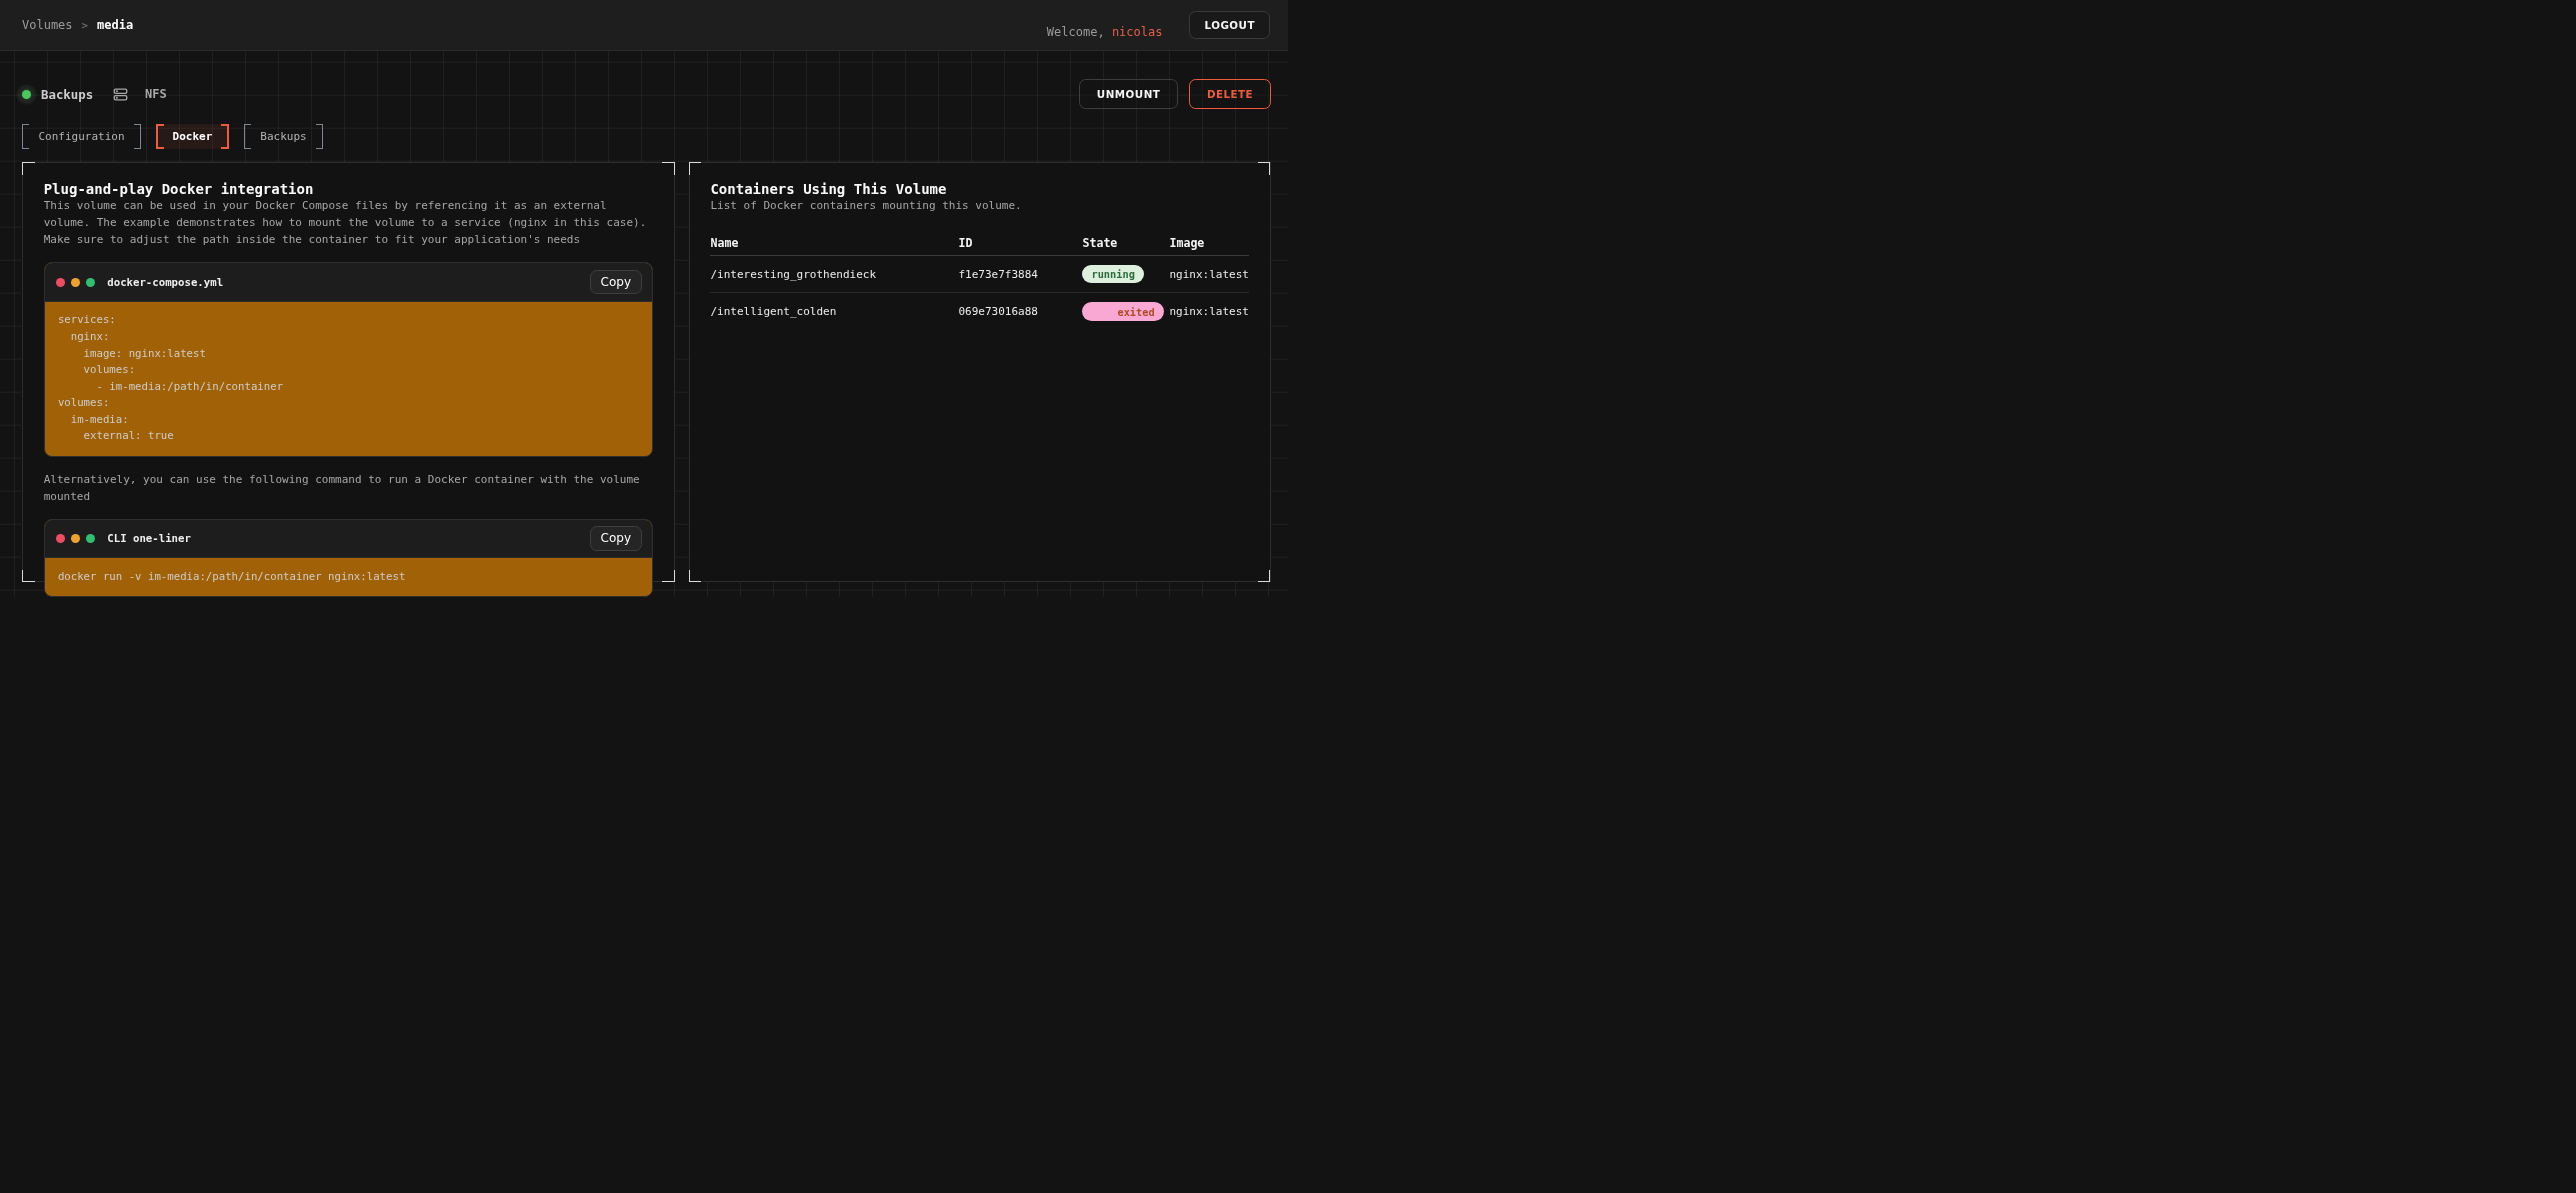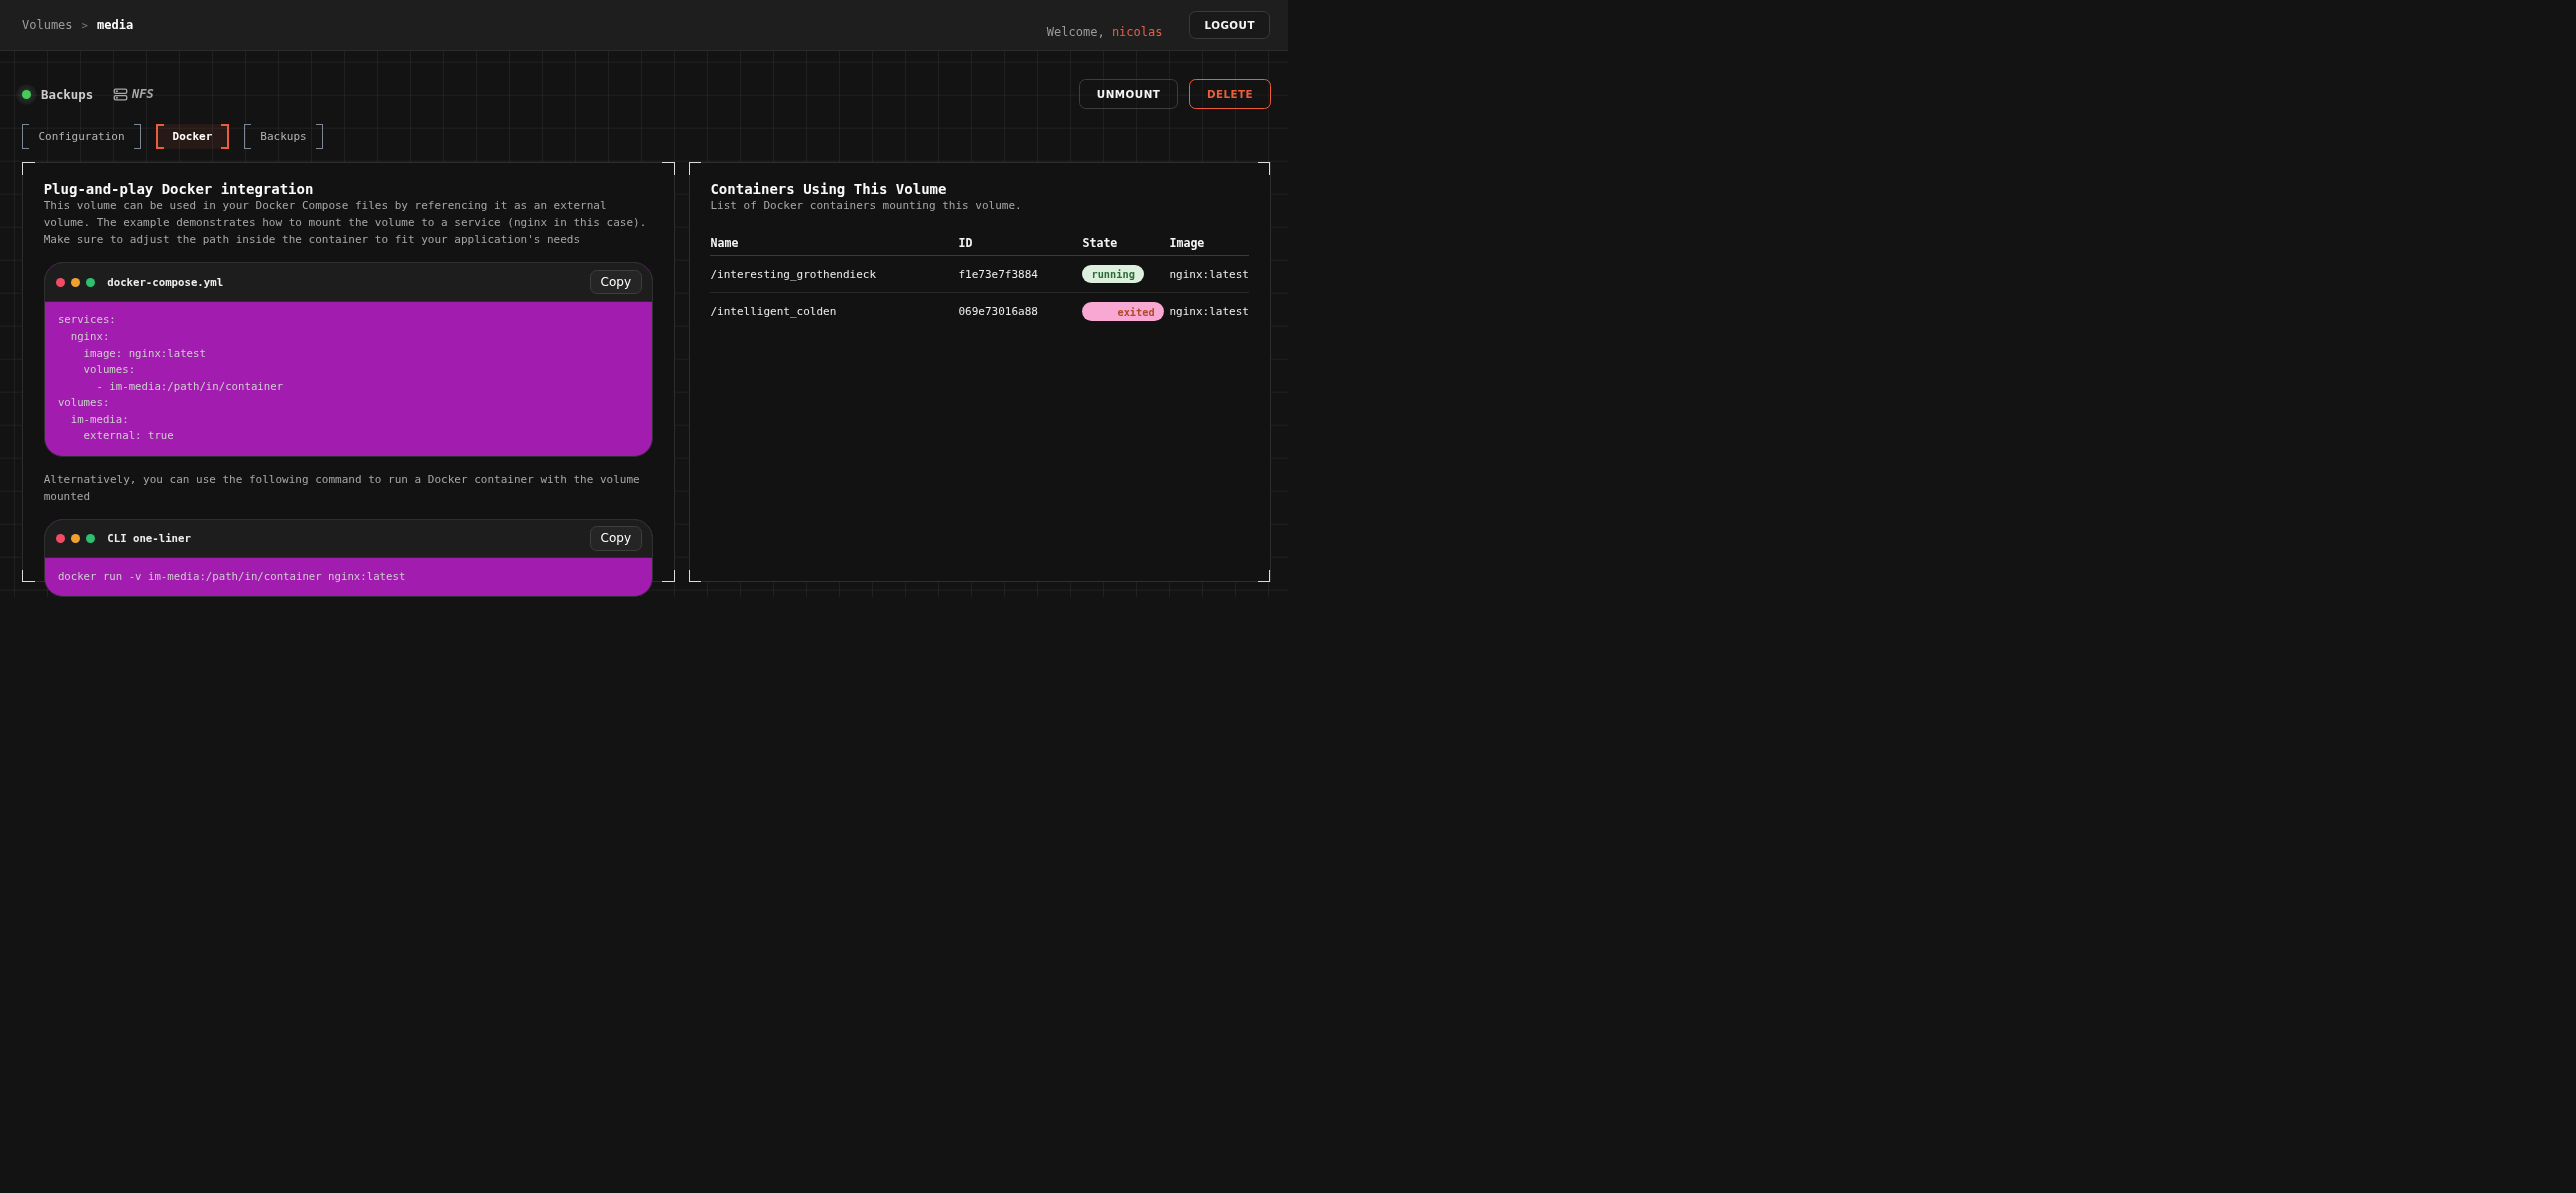--- a/index.html
+++ b/index.html
@@ -52,21 +52,21 @@
   
   .status-row { display: flex; align-items: center; justify-content: space-between; height: 30px; }
   .status-left { display: flex; align-items: center; gap: 8.3px; }
   .status-dot {
     width: 9px; height: 9px; border-radius: 50%;
     background: #4bc85c;
     box-shadow: 0 0 0 5.8px rgba(255,255,255,0.035), 0 0 7.4px rgba(75,200,92,0.45);
     margin-right: 1.7px;
   }
   .mounted-label { font-size: 12.4px; font-weight: bold; color: #cccccc; }
-  .fs-group { display: flex; align-items: center; gap: 4px; margin-left: 11.6px; font-style: italic; }
+  .fs-group { display: flex; align-items: center; gap: 17px; margin-left: 11.6px; }
   .nfs-icon { display: inline-flex; }
   .fs-label { font-size: 12px; font-weight: bold; color: #a9a9a9; }
   .status-actions { display: flex; align-items: center; gap: 11.6px; }
   .btn-unmount { padding: 8.3px 16.5px; background: rgba(20,20,20,0.4); }
   .btn-delete {
     padding: 8.3px 16.5px;
     color: #ee5c3b; border: 1.2px solid #ee5c3b;
     background: rgba(20,20,20,0.4);
   }
 
@@ -104,23 +104,23 @@
   .corner.tr { top: -0.8px; right: -0.8px; border-top: 1.7px solid #dcdcdc; border-right: 1.7px solid #dcdcdc; }
   .corner.bl { bottom: -0.8px; left: -0.8px;  border-bottom: 1.7px solid #dcdcdc; border-left: 1.7px solid #dcdcdc; }
   .corner.br { bottom: -0.8px; right: -0.8px; border-bottom: 1.7px solid #dcdcdc; border-right: 1.7px solid #dcdcdc; }
 
   .panel-title { font-size: 14px; font-weight: bold; color: #fafafa; }
   .panel-sub { margin-top: 0; font-size: 11px; line-height: 1.55; color: #a6a6a6; }
 
   
   .code-block {
     margin-top: 14px;
-    background: #a21caf;
+    background: #a16207;
     border: 0.8px solid #2f2f2f;
-    border-radius: 19px;
+    border-radius: 8px;
     overflow: hidden;
   }
   .code-header {
     display: flex; align-items: center;
     padding: 6.6px 10px 6.6px 11.6px;
     background: #1d1d1d;
     border-bottom: 0.8px solid #2a2a2a;
   }
   .dots { display: flex; align-items: center; gap: 5.8px; margin-right: 12.4px; }
   .dot { width: 9px; height: 9px; border-radius: 50%; }

